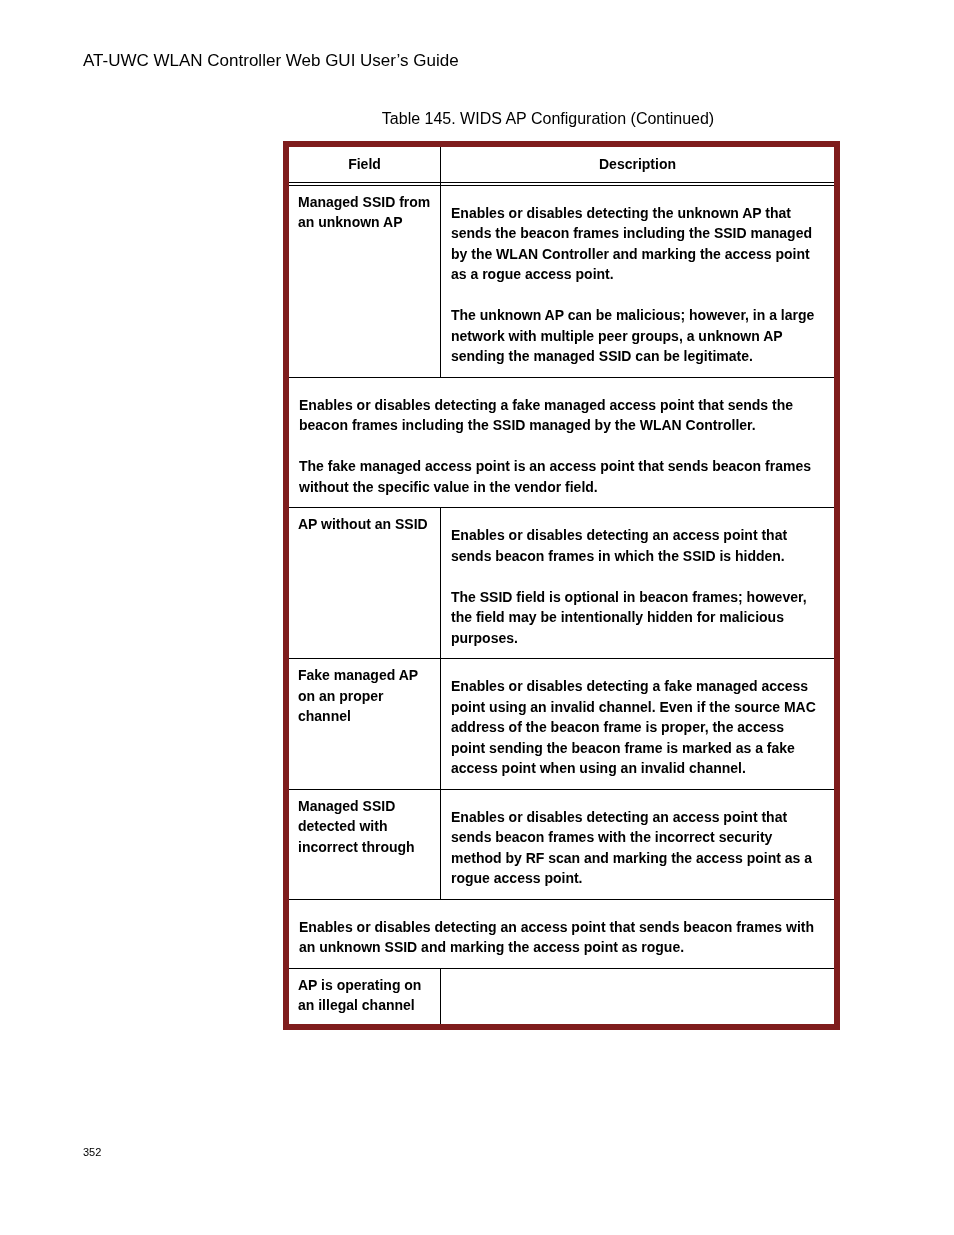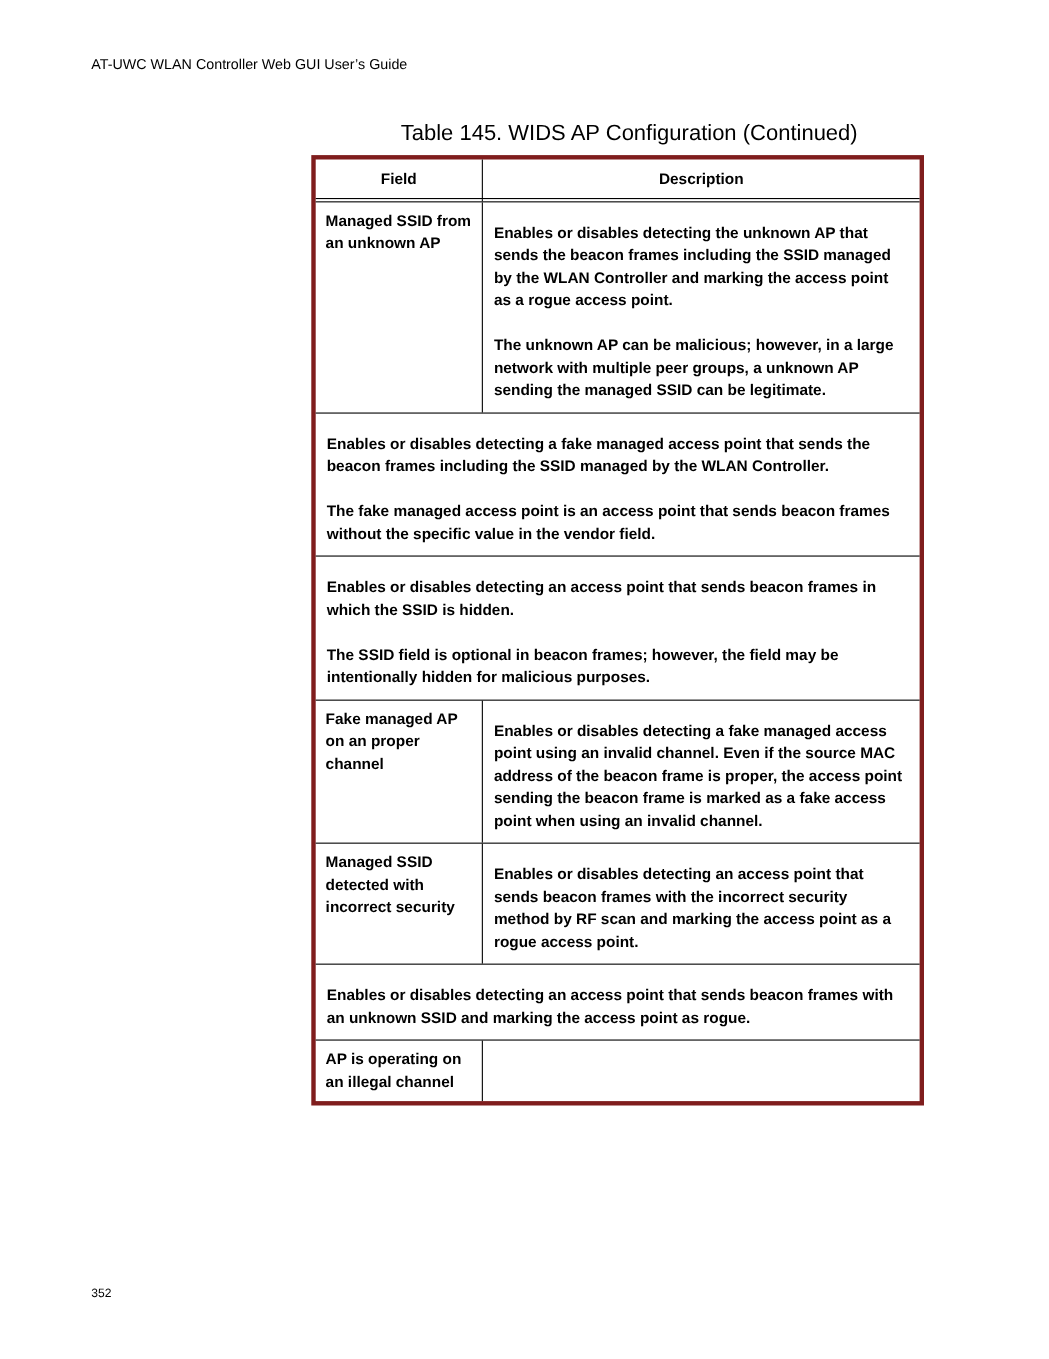--- a/index.html
+++ b/index.html
@@ -13,38 +13,38 @@
     position: relative;
     width: 954px;
     height: 1235px;
     background: #ffffff;
     overflow: hidden;
   }
   .running-header {
     position: absolute;
     left: 83px;
     top: 51px;
-    font-size: 13px;
+    font-size: 17px;
     color: #000;
   }
   .caption {
     position: absolute;
-    left: 293px;
+    left: 269px;
     top: 110px;
     width: 558px;
     text-align: center;
-    font-size: 20px;
+    font-size: 16px;
     color: #000;
   }
   .doc-table {
     position: absolute;
     left: 283px;
     top: 141px;
     width: 557px;
-    border: 4px solid #7f1d1d;
+    border: 6px solid #7f1d1d;
     box-sizing: border-box;
     font-size: 14px;
     line-height: 20.5px;
   }
   .row {
     display: flex;
     border-bottom: 1px solid #000;
   }
   .doc-table .row:last-child {
     border-bottom: none;
@@ -75,21 +75,20 @@
   }
   .divider-row .cell {
     padding: 0;
   }
   .folio {
     position: absolute;
     left: 83px;
     top: 1146px;
     font-size: 11px;
     color: #000;
-    margin-top: 24px;
   }
 </style>
 </head>
 <body>
 
 <div class="page">
 
   <div class="running-header">AT-UWC WLAN Controller Web GUI User’s Guide</div>
 
   <div class="caption">Table 145. WIDS AP Configuration  (Continued)</div>
@@ -113,32 +112,33 @@
 The unknown AP can be malicious; however, in a large network with multiple peer groups, a unknown AP sending the managed SSID can be legitimate.</div>
     </div>
 
     <div class="row">
       <div class="cell desc-cell">Enables or disables detecting a fake managed access point that sends the beacon frames including the SSID managed by the WLAN Controller.
 
 The fake managed access point is an access point that sends beacon frames without the specific value in the vendor field.</div>
     </div>
 
     <div class="row">
+      <div class="cell field-cell">AP without an SSID</div>
       <div class="cell desc-cell">Enables or disables detecting an access point that sends beacon frames in which the SSID is hidden.
 
 The SSID field is optional in beacon frames; however, the field may be intentionally hidden for malicious purposes.</div>
     </div>
 
     <div class="row">
       <div class="cell field-cell">Fake managed AP on an proper channel</div>
       <div class="cell desc-cell">Enables or disables detecting a fake managed access point using an invalid channel. Even if the source MAC address of the beacon frame is proper, the access point sending the beacon frame is marked as a fake access point when using an invalid channel.</div>
     </div>
 
     <div class="row">
-      <div class="cell field-cell">Managed SSID detected with incorrect security</div>
+      <div class="cell field-cell">Managed SSID detected with incorrect through</div>
       <div class="cell desc-cell">Enables or disables detecting an access point that sends beacon frames with the incorrect security method by RF scan and marking the access point as a rogue access point.</div>
     </div>
 
     <div class="row">
       <div class="cell desc-cell">Enables or disables detecting an access point that sends beacon frames with an unknown SSID and marking the access point as rogue.</div>
     </div>
 
     <div class="row">
       <div class="cell field-cell">AP is operating on an illegal channel</div>
     </div>

